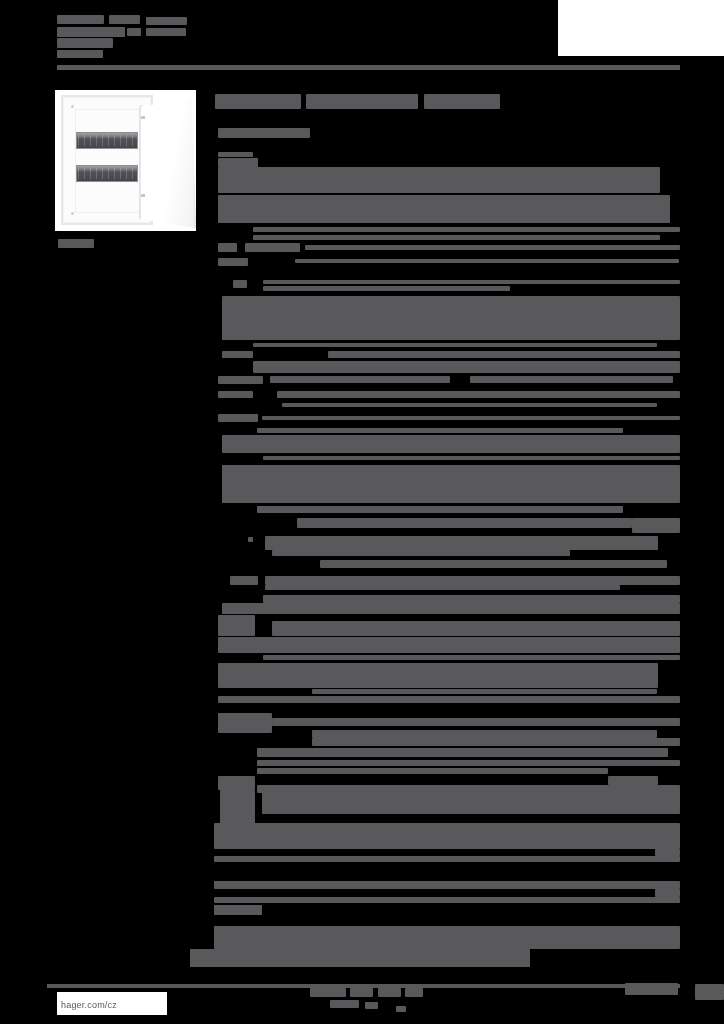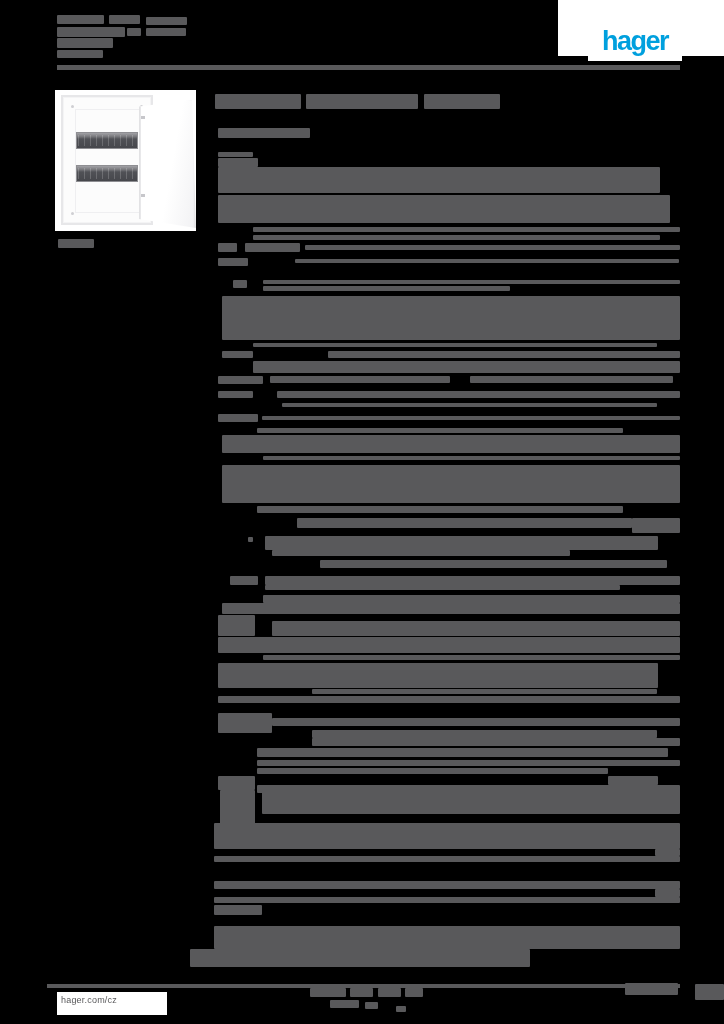--- a/index.html
+++ b/index.html
@@ -6,21 +6,21 @@
   .page{position:relative;width:724px;height:1024px;overflow:hidden;
         font-family:"Liberation Sans", sans-serif;}
   .abs{position:absolute;}
   .band{position:absolute;background:var(--ink,#59595b);border-radius:1px;}
   .whitebox{position:absolute;background:#ffffff;}
   
   .logo-bmp{display:flex;align-items:center;justify-content:center;}
   .logo-text{font-weight:bold;font-size:27px;letter-spacing:-1.5px;
              color:var(--accent,#00a0de);line-height:1;}
   
-  .url-chip{display:flex;align-items:flex-start;padding:3px 0 0 4px;box-sizing:border-box;}
+  .url-chip{display:flex;align-items:center;padding:3px 0 0 4px;box-sizing:border-box;}
   .url-text{font-size:9px;color:var(--ink,#59595b);letter-spacing:0.2px;}
   
   .photo{background:#ffffff;}
   .enclosure{position:absolute;left:6px;top:5px;width:92px;height:130px;
              background:#fcfcfc;border:2px solid #e7e7e9;box-sizing:border-box;
              box-shadow:inset 0 0 0 1px #f4f4f5;}
   .inner-frame{position:absolute;left:12px;top:12px;width:64px;height:102px;
                border:1px solid #efeff1;}
   .din{position:absolute;left:21px;width:62px;height:17px;
        background:linear-gradient(#a2a2a6 0%, #7c7c80 22%, #505156 40%, #46474c 100%);
@@ -35,23 +35,20 @@
         box-shadow:inset 1px 0 0 #e8e8ea, inset -2px 0 2px rgba(0,0,0,0.06);}
   .hinge{position:absolute;left:86px;width:4px;height:3px;background:#c7c7cb;}
   .rule{position:absolute;background:var(--ink,#59595b);}
 </style>
 </head>
 <body style="background: rgb(0, 0, 0);">
 
 <div class="page" style="background: rgb(0, 0, 0);">
 
   <div class="whitebox abs" style="left:558px;top:0;width:166px;height:56px;"></div>
-  <div class="whitebox abs logo-bmp" style="left:588px;top:22px;width:94px;height:39px;">
-    <span class="logo-text">hager</span>
-  </div>
 
   <div>
       <div class="rule" style="left: 57px; top: 65px; width: 623px; height: 5px;"></div>
       <div class="rule" style="left: 47px; top: 984px; width: 633px; height: 4px;"></div>
     </div>
 
   <div class="abs photo" style="left:55px;top:90px;width:141px;height:141px;">
     <div class="enclosure">
       <div class="inner-frame"></div>
       <div class="screw" style="left:8px;top:8px;"></div>

